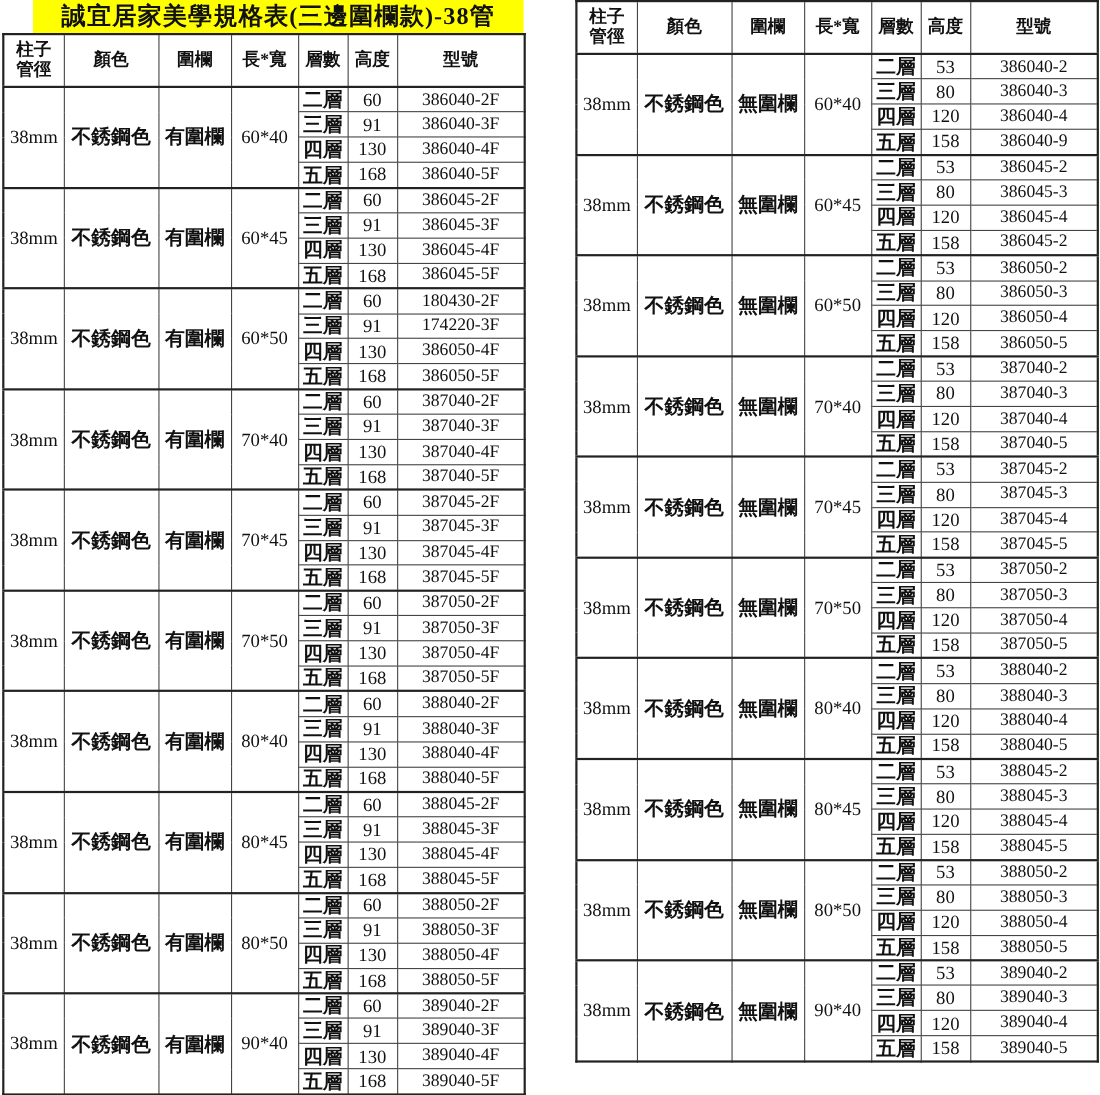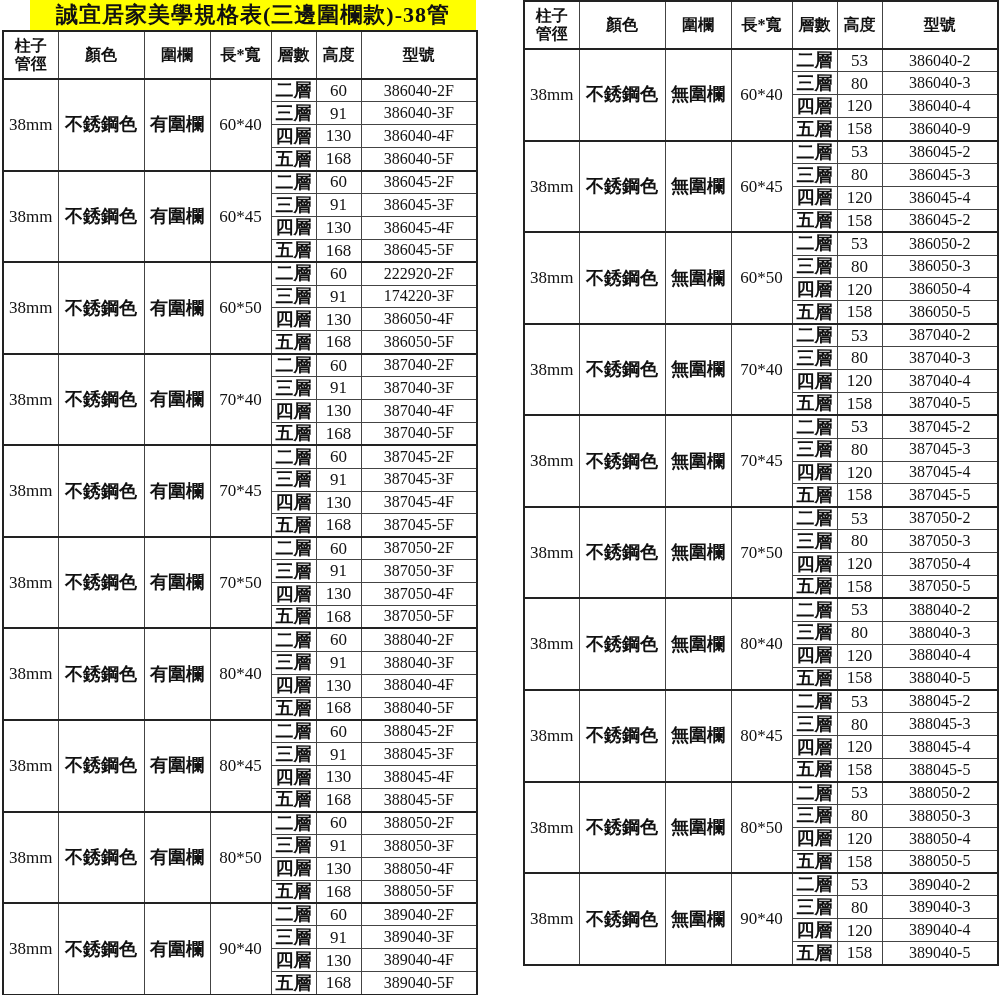--- a/index.html
+++ b/index.html
@@ -141,21 +141,21 @@
           </tr>
         </tbody>
         <tbody>
           <tr>
             <td rowspan="4" class="c-num">38mm</td>
             <td rowspan="4" class="c-cjk">不銹鋼色</td>
             <td rowspan="4" class="c-cjk">有圍欄</td>
             <td rowspan="4" class="c-num">60*50</td>
             <td class="c-cjk">二層</td>
             <td class="c-num">60</td>
-            <td class="c-model">222920-2F</td>
+            <td class="c-model">180430-2F</td>
           </tr>
           <tr>
             <td class="c-cjk">三層</td>
             <td class="c-num">91</td>
             <td class="c-model">174220-3F</td>
           </tr>
           <tr>
             <td class="c-cjk">四層</td>
             <td class="c-num">130</td>
             <td class="c-model">386050-4F</td>

